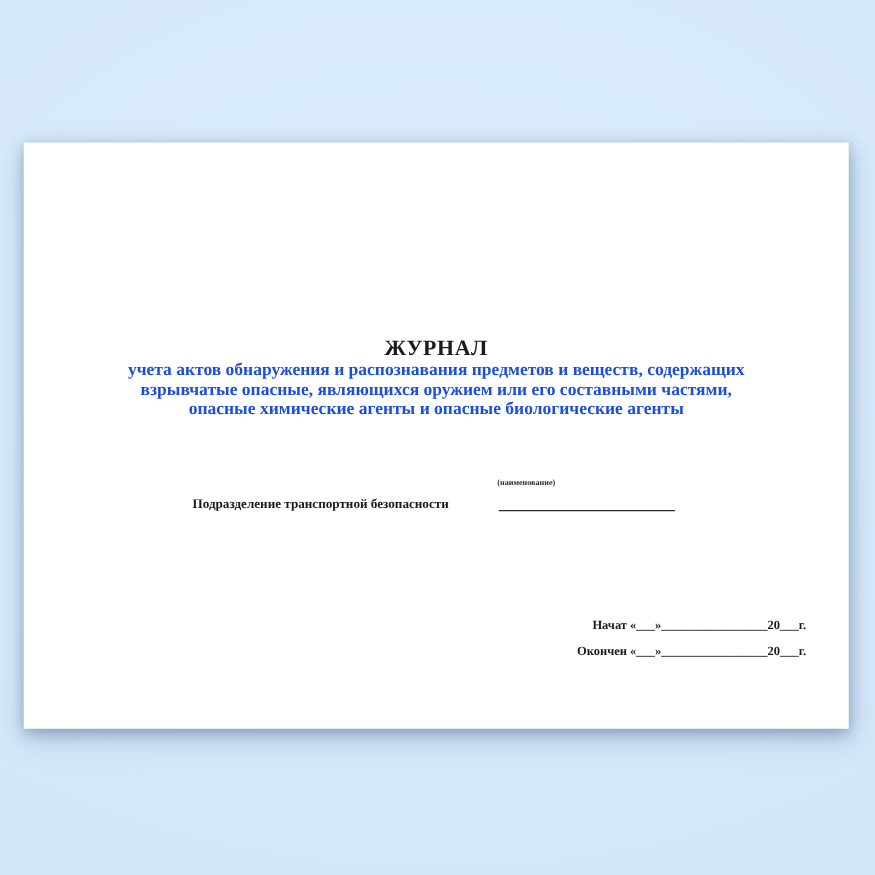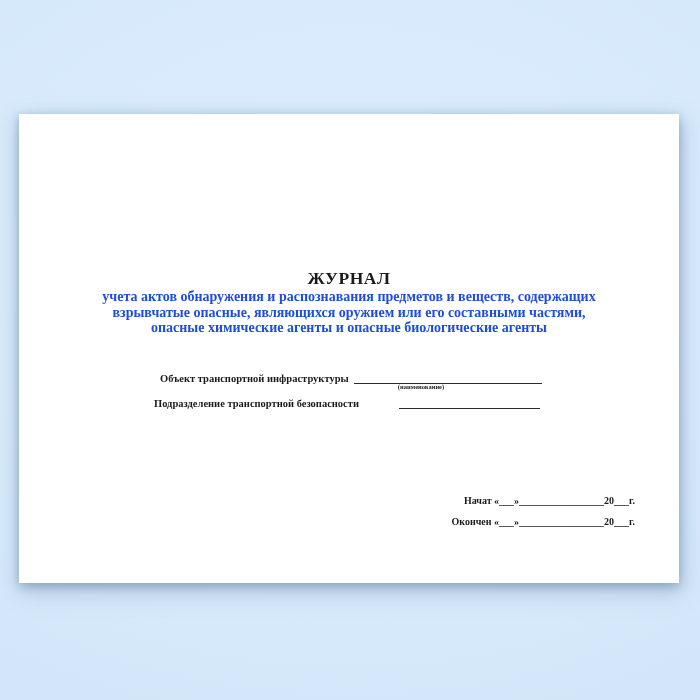--- a/index.html
+++ b/index.html
@@ -92,21 +92,21 @@
     top: 269px;
     transform: translateX(-50%);
     font-weight: bold;
     font-size: 6.5px;
     line-height: 8px;
     white-space: pre;
     color: #2a2a2a;
   }
   .date-fields {
     position: absolute;
-    right: 44px;
+    right: 34px;
     top: 376px;
     text-align: right;
     font-weight: bold;
     font-size: 10px;
     line-height: 21px;
     color: #1a1a1a;
   }
   .date-row {
     white-space: pre;
   }
@@ -118,24 +118,20 @@
   <div class="paper">
 
     <div class="title">ЖУРНАЛ</div>
 
     <div class="subtitle">
       <div class="subtitle-line">учета актов обнаружения и распознавания предметов и веществ, содержащих</div>
       <div class="subtitle-line">взрывчатые опасные, являющихся оружием или его составными частями,</div>
       <div class="subtitle-line">опасные химические агенты и опасные биологические агенты</div>
     </div>
 
-    <div class="field-row field-row-1">
-      <span>Объект транспортной инфраструктуры</span>
-      <span class="blank-line blank-gap"></span>
-    </div>
     <div class="field-caption">(наименование)</div>
 
     <div class="field-row field-row-2">
       <span>Подразделение транспортной безопасности</span>
       <span class="blank-line"></span>
     </div>
 
     <div class="date-fields">
       <div class="date-row">Начат «___»_________________20___г.</div>
       <div class="date-row">Окончен «___»_________________20___г.</div>

